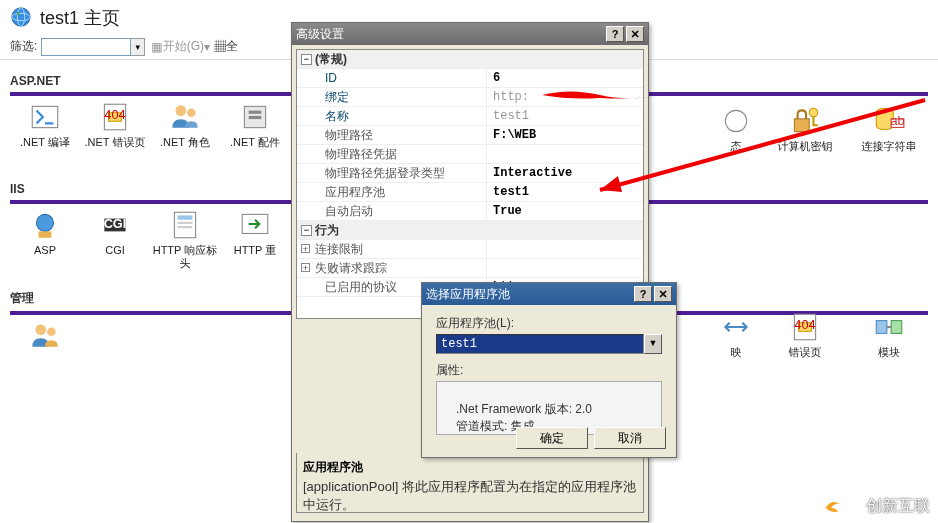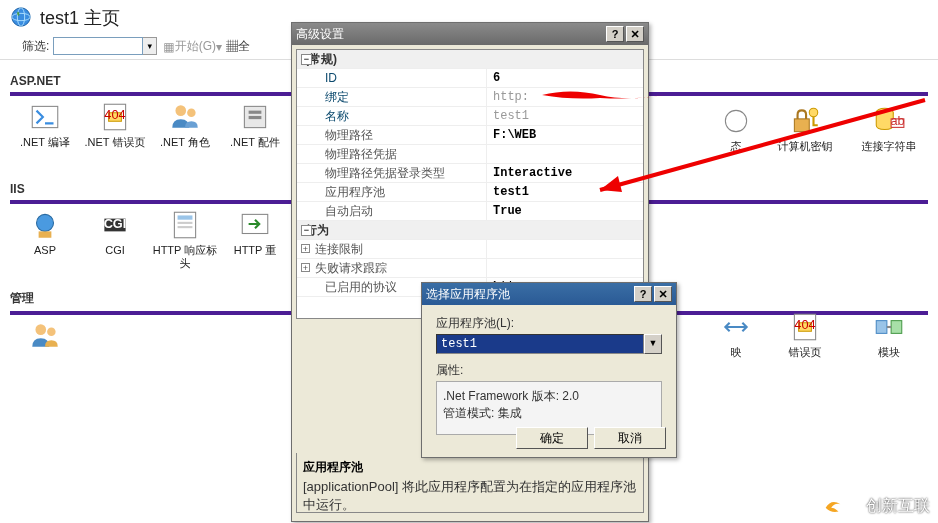--- a/index.html
+++ b/index.html
@@ -1,58 +1,58 @@
 <!DOCTYPE html>
 <html><head>
 <meta charset="utf-8">
 <style>
 *{box-sizing:border-box;margin:0;padding:0;font-family:"Microsoft YaHei",SimSun,Arial,sans-serif;font-size:12px}
 body{background:#fff;width:938px;height:523px;overflow:hidden;position:relative}
 .page-header{display:flex;align-items:flex-start;padding:6px 10px;height:34px}
 .globe-icon{width:22px;height:22px;margin-right:8px}
 .page-title{font-size:18px;font-weight:400;color:#222}
-.filter-bar{display:flex;align-items:flex-end;padding:4px 22px;height:26px;border-bottom:1px solid #ddd}
+.filter-bar{display:flex;align-items:flex-start;padding:4px 10px;height:26px;border-bottom:1px solid #ddd}
 .filter-label{color:#333;margin-right:4px}
 .filter-input{width:90px;height:18px;border:1px solid #7a9ebd}
 .filter-drop{width:14px;height:18px;border:1px solid #999;border-left:none;background:#eee;font-size:9px;line-height:16px;text-align:center}
 .filter-go{color:#999;margin-left:6px;display:flex;align-items:center}
 .filter-all{margin-left:4px;color:#333}
 .main-area{padding:4px 10px}
 .section-hdr{font-weight:700;color:#333;border-bottom:4px solid #4c1d95;padding:4px 0;margin-top:6px}
 .icon-grid{display:flex;flex-wrap:wrap;gap:0}
 .icon-item{width:70px;height:76px;display:flex;flex-direction:column;align-items:center;justify-content:flex-start;padding-top:4px;cursor:pointer}
 .icon-item .ico{width:34px;height:34px;margin-bottom:2px}
 .icon-item .lbl{text-align:center;font-size:11px;color:#222;line-height:13px}
 .right-icons{position:absolute;right:14px;top:100px;display:flex;gap:20px}
 .right-icons .icon-item{width:70px}
 .dialog{position:absolute;border:1px solid #6e6e6e;background:#ece9d8;box-shadow:2px 2px 4px rgba(0,0,0,.3)}
 .dlg-advanced{left:291px;top:22px;width:358px;height:500px}
 .dlg-title{background:linear-gradient(#8a8a8a,#6a6a6a);color:#fff;height:22px;display:flex;align-items:center;padding:0 4px;font-size:12px}
 .dlg-title .spacer{flex:1}
 .dlg-title .tbtn{width:18px;height:16px;background:#d4d0c8;border:1px solid #fff;border-right-color:#555;border-bottom-color:#555;color:#000;font-size:11px;line-height:14px;text-align:center;margin-left:2px;font-weight:700;cursor:pointer}
 .prop-grid{background:#fff;border:1px solid #888;margin:4px;height:270px;overflow:hidden}
 .prop-row{display:flex;height:19px;border-bottom:1px solid #eee}
-.prop-cat{background:#f0f0f0;font-weight:700;padding-left:8px;color:#333;display:flex;align-items:center;position:relative}
+.prop-cat{background:#f0f0f0;font-weight:700;padding-left:18px;color:#333;display:flex;align-items:center;position:relative}
 .prop-cat::before{content:"";position:absolute;left:4px;top:4px;width:9px;height:9px;border:1px solid #888;background:#fff;font-size:9px;line-height:8px;text-align:center}
 .prop-cat.expanded::before{content:"−"}
 .prop-name{width:190px;padding-left:28px;color:#555;display:flex;align-items:center;border-right:1px solid #eee}
 .prop-name.dim{color:#0c4a6e}
 .prop-val{flex:1;padding-left:6px;display:flex;align-items:center;font-family:"Courier New",monospace;font-weight:700;color:#000}
 .prop-val.dim{color:#999;font-weight:400}
 .prop-desc{margin:0 4px 4px 4px;background:#ece9d8;border:1px solid #888;border-top:none;padding:6px;height:60px}
 .prop-desc-title{font-weight:700;margin-bottom:2px}
 .prop-desc-text{font-size:13px;color:#333}
 .dlg-select{left:421px;top:282px;width:256px;height:176px;z-index:10}
 .dlg-select .dlg-title{background:linear-gradient(#3a6ea5,#2a5a95)}
 .dlg-select-body{padding:10px 14px}
 .sel-label{color:#333;margin-bottom:2px}
 .sel-combo{display:flex;height:20px;margin-bottom:8px}
 .sel-combo-val{flex:1;background:#1a3a8a;color:#fff;border:1px inset #888;padding:2px 4px;font-family:"Courier New",monospace}
 .sel-combo-btn{width:18px;background:#d4d0c8;border:1px solid #fff;border-right-color:#555;border-bottom-color:#555;font-size:9px;text-align:center;line-height:16px}
-.sel-props{border:1px solid #aaa;background:#f4f4f4;padding:6px;height:54px;font-size:11px;color:#333}
+.sel-props{border:1px solid #aaa;background:#f4f4f4;padding:19px;height:54px;font-size:11px;color:#333}
 .dlg-buttons{position:absolute;bottom:8px;right:10px;display:flex;gap:6px}
 .win-btn{width:72px;height:22px;background:#ece9d8;border:1px solid #555;border-top-color:#fff;border-left-color:#fff;cursor:pointer;font-size:12px}
 .redact{position:absolute;left:540px;top:86px;width:130px;height:18px}
 .arrow{position:absolute;left:560px;top:90px;width:370px;height:220px;pointer-events:none}
 .watermark{position:absolute;right:8px;bottom:6px;display:flex;align-items:center;gap:22px;z-index:20}
 .wm-icon{width:22px;height:22px}
 .wm-text{color:#fff;font-size:16px;font-weight:500;text-shadow:0 0 2px #000}
 </style>
 </head>
 <body>

